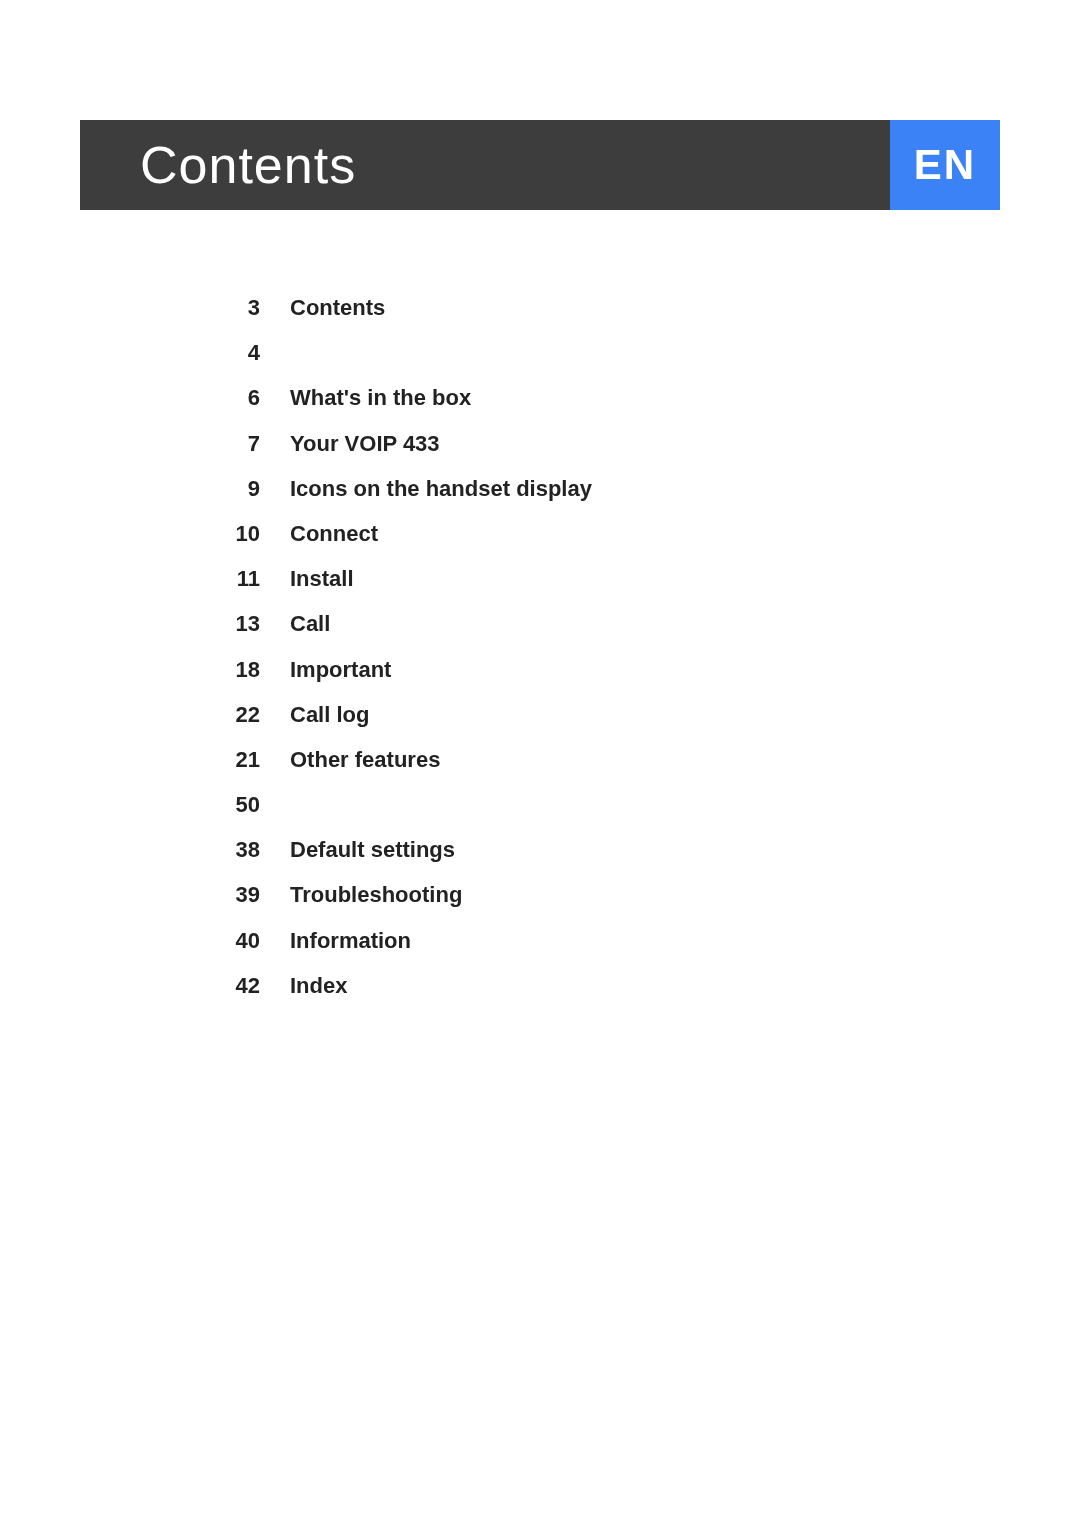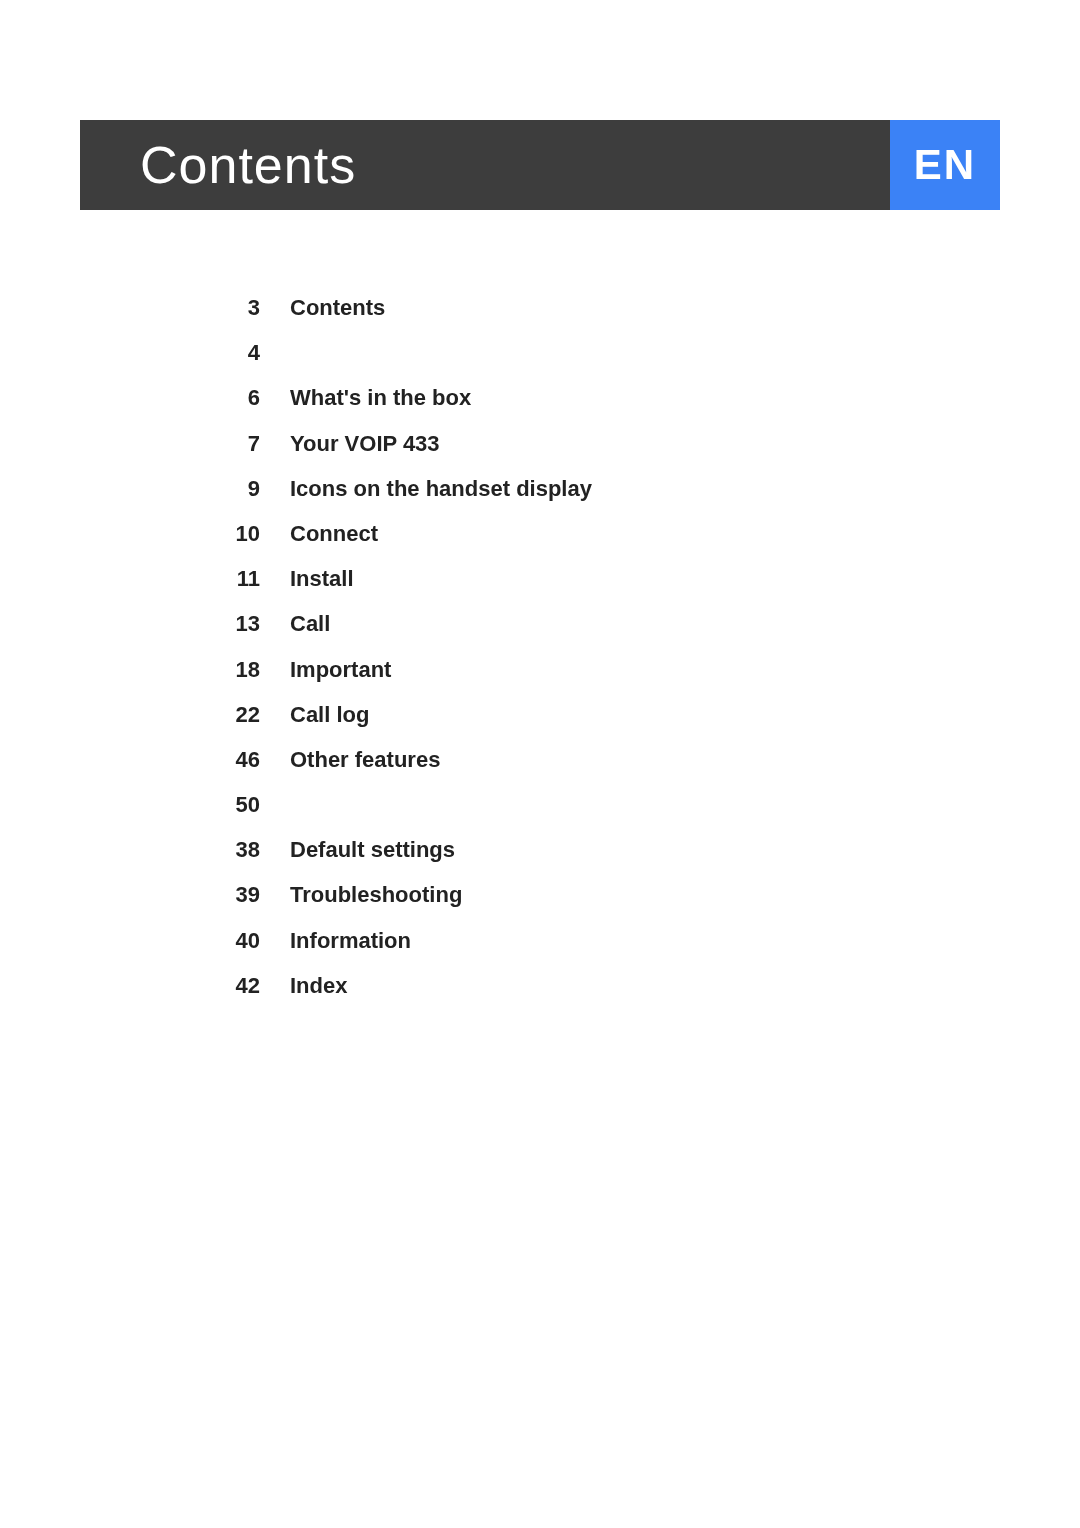--- a/index.html
+++ b/index.html
@@ -136,21 +136,21 @@
       </div>
       <div class="contents-item">
         <span class="item-number">18</span>
         <span class="item-label">Important</span>
       </div>
       <div class="contents-item">
         <span class="item-number">22</span>
         <span class="item-label">Call log</span>
       </div>
       <div class="contents-item">
-        <span class="item-number">46</span>
+        <span class="item-number">21</span>
         <span class="item-label">Other features</span>
       </div>
       <div class="contents-item">
         <span class="item-number">50</span>
       </div>
       <div class="contents-item">
         <span class="item-number">38</span>
         <span class="item-label">Default settings</span>
       </div>
       <div class="contents-item">

